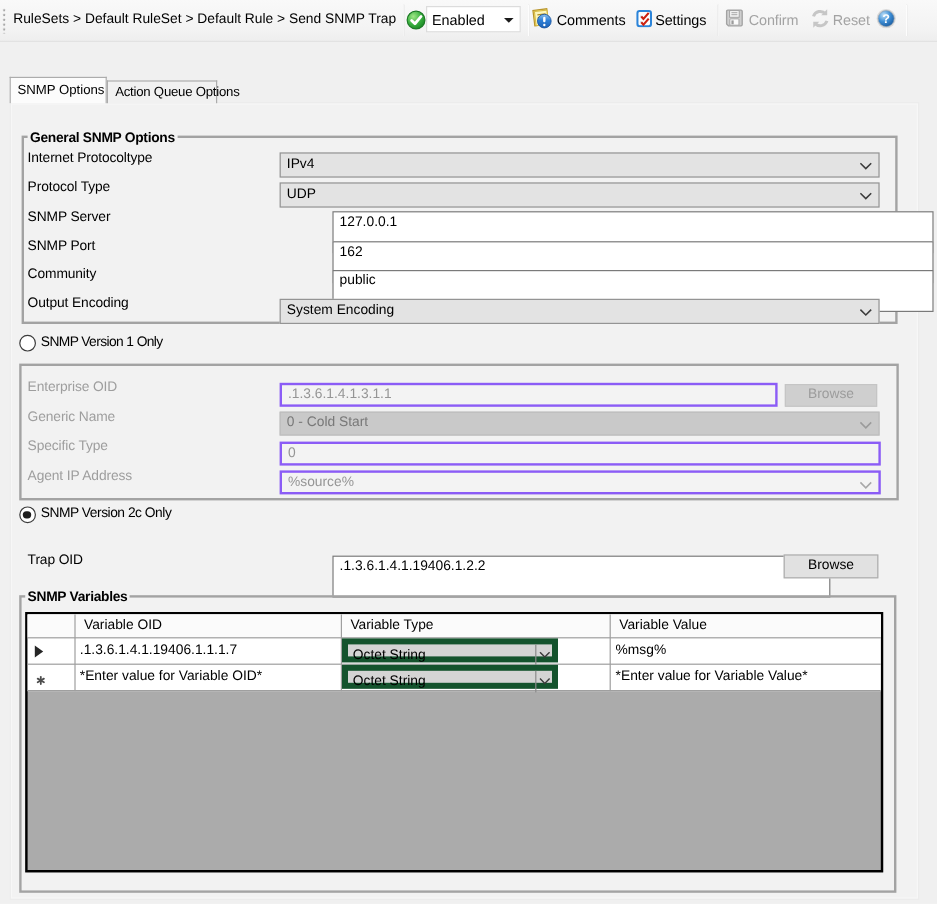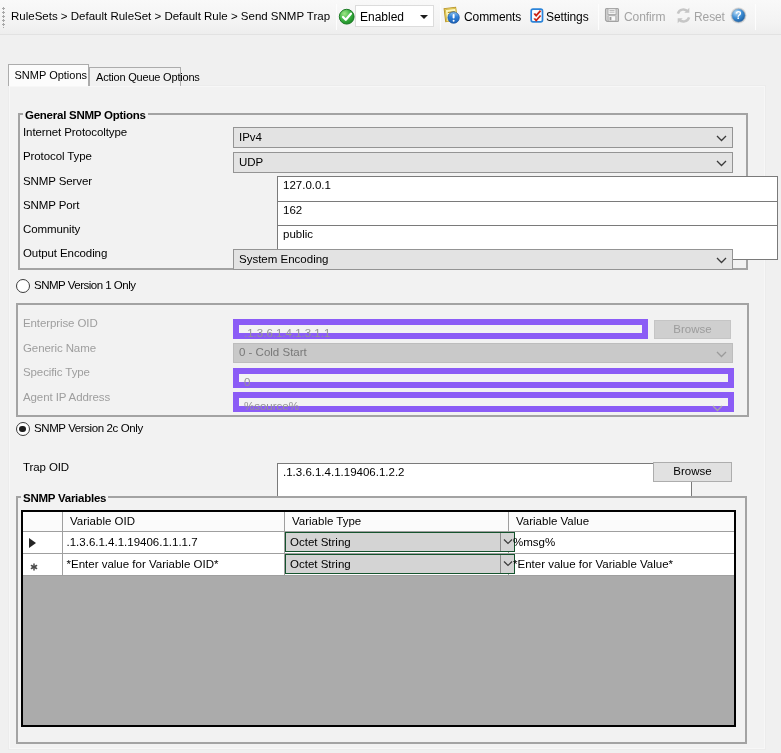--- a/index.html
+++ b/index.html
@@ -34,28 +34,28 @@
 .dlbl { position:absolute; font-size:11.5px; white-space:nowrap; color:#9e9e9e; letter-spacing:-0.1px; }
 .combo { position:absolute; left:233px; width:500px; height:21px; background:#e3e3e3; border:1px solid #949494; }
 .combo .tx { position:absolute; left:5px; top:3px; font-size:11.5px; white-space:nowrap; }
 .chev { position:absolute; right:5px; top:7px; }
 .txt { position:absolute; left:233px; height:35px; background:#fff; border:1px solid #7a7a7a;margin-left:44px; }
 .txt .tx { position:absolute; left:5px; top:2px; font-size:11.5px; white-space:nowrap; }
 .btn { position:absolute; width:79px; height:20px; background:#e1e1e1; border:1px solid #adadad; text-align:center; font-size:11.5px; }
 .btn span { position:relative; top:2px; }
 .dbtn { position:absolute; width:77px; height:19px; background:#cfcfcf; border:1px solid #c5c5c5; text-align:center; font-size:11.5px; color:#9c9c9c; }
 .dbtn span { position:relative; top:2px; }
-.dtxt { position:absolute; left:233px; height:20px; background:#f3f3f3; border:6px solid #8b5cf6; }
+.dtxt { position:absolute; left:233px; height:20px; background:#f3f3f3; border:2px solid #8b5cf6; }
 .dtxt .tx { position:absolute; left:5px; top:2px; font-size:11.5px; white-space:nowrap; color:#959595; }
 .dcombo { position:absolute; left:233px; width:500px; height:20px; background:#c9c9c9; border:1px solid #bdbdbd; }
 .dcombo .tx { position:absolute; left:5px; top:2px; font-size:11.5px; white-space:nowrap; color:#787878; }
 .radio { position:absolute; width:14px; height:14px; border:1.2px solid #3c3c3c; border-radius:50%; background:#fff; }
 .radio.on::after { content:""; position:absolute; left:2.6px; top:2.6px; width:6.5px; height:6.5px; border-radius:50%; background:#1d1d1d; }
 
-.gcombo { width:230px; height:20px; background:#d4d4d4; border:1px solid #14532d; }
+.gcombo { width:180px; height:20px; background:#d4d4d4; border:5px solid #14532d; }
 .gcombo .gtx { position:absolute; left:4px; top:2.5px; font-size:11.5px; }
 .gcombo .gbtn { position:absolute; right:0; top:0; width:14px; height:18px; border-left:1px solid #8a8a8a; }
 .gcombo .gbtn svg { position:absolute; left:2px; top:6px; }
 </style>
 </head>
 <body>
 
 <div id="toolbar">
   <div class="grip"></div>
   <div class="tbtext" style="left:11px; font-size:11.5px; letter-spacing:0px; top:10px;">RuleSets &gt; Default RuleSet &gt; Default Rule &gt; Send SNMP Trap</div>

